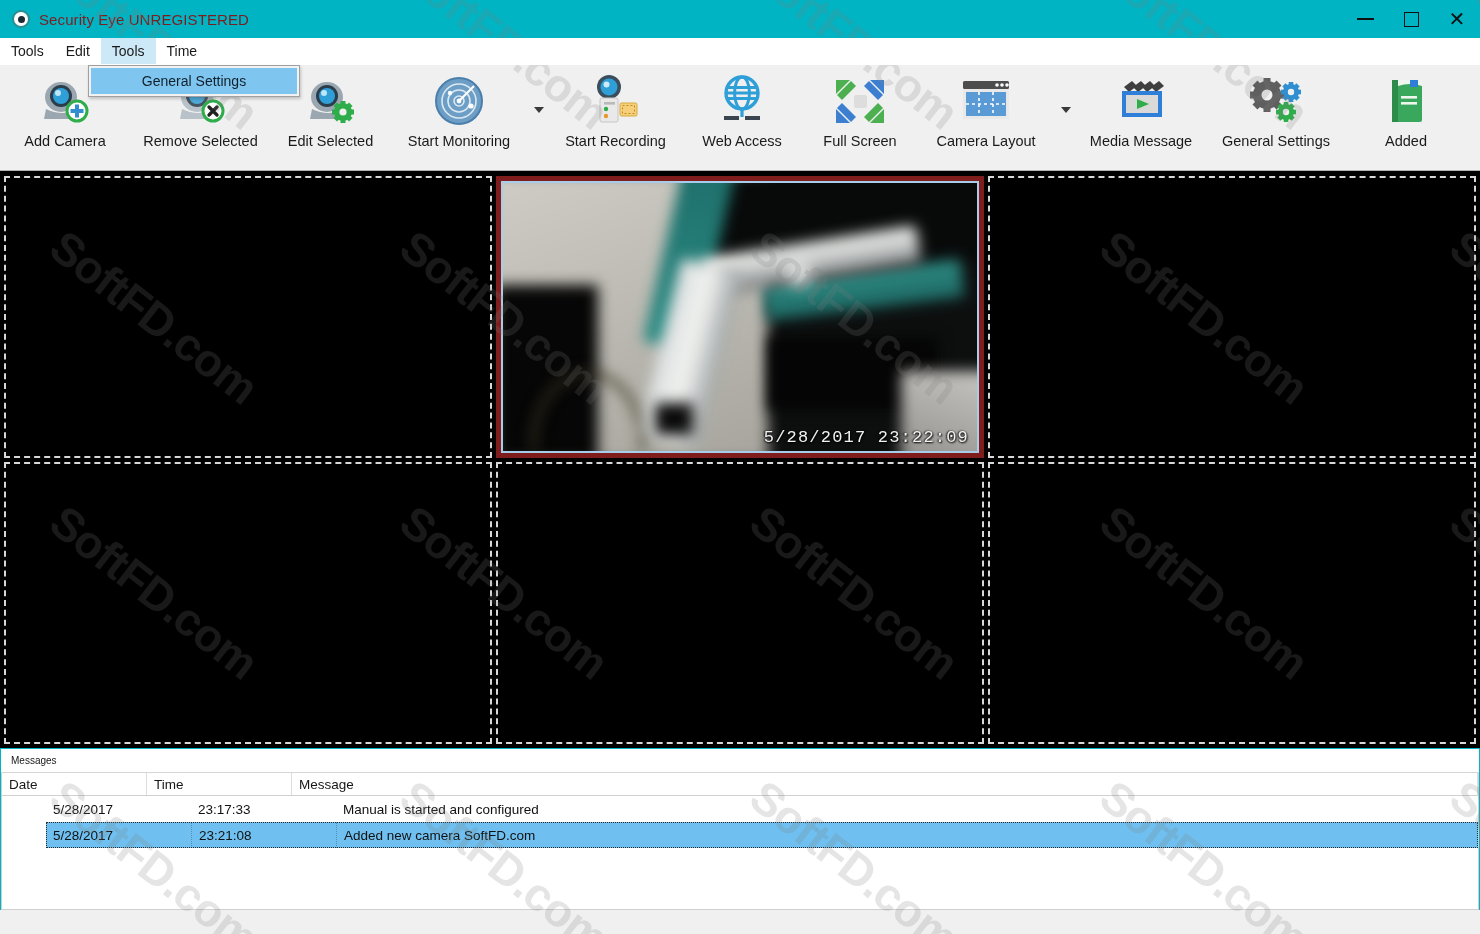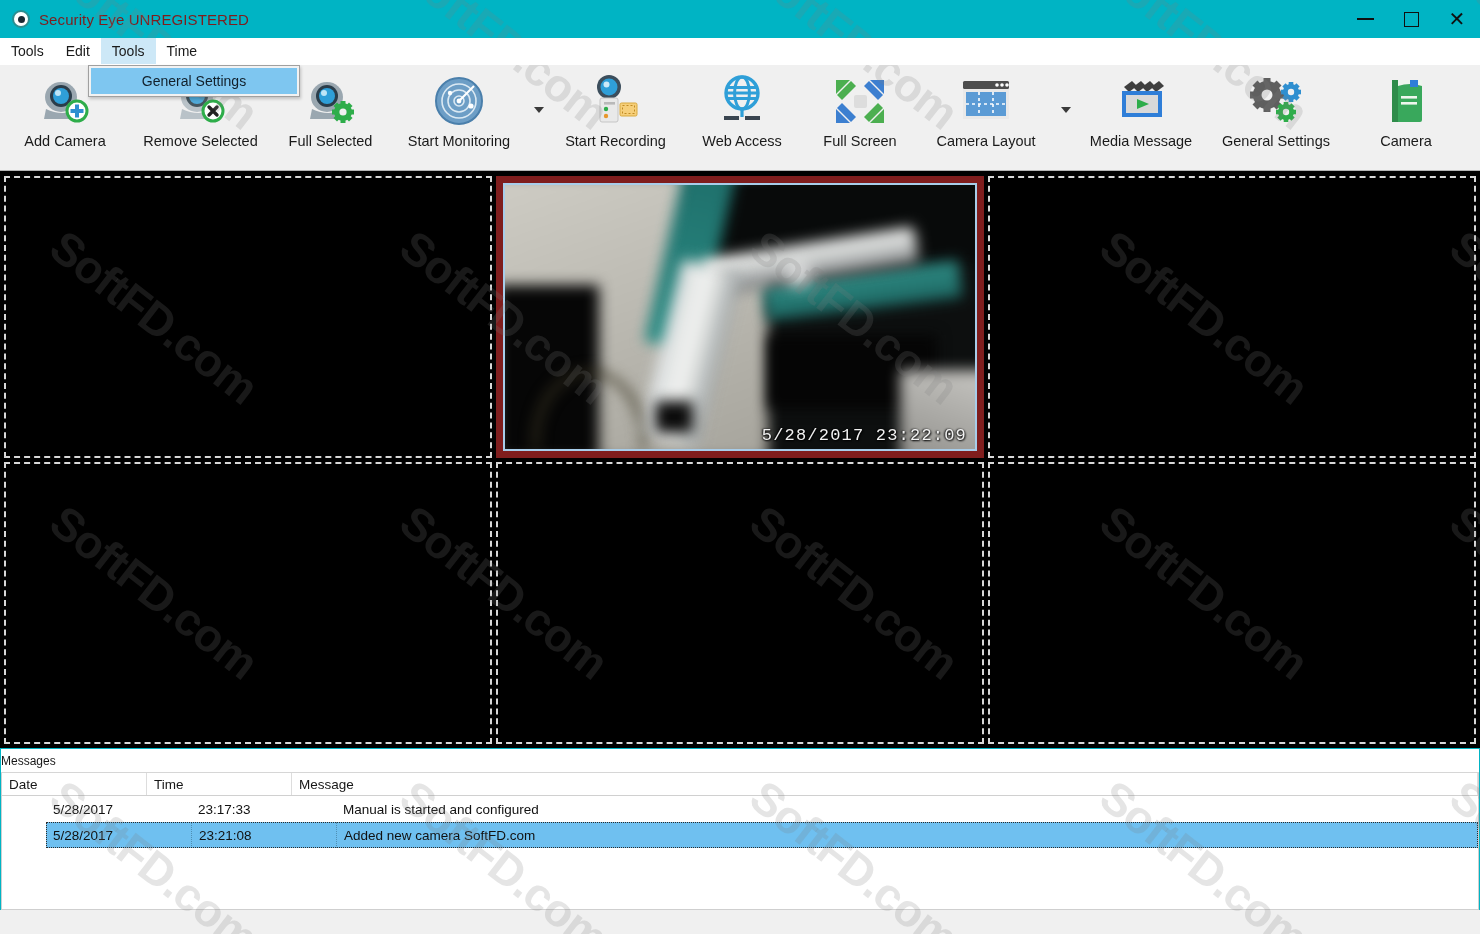--- a/index.html
+++ b/index.html
@@ -132,21 +132,21 @@
     gap: 4px;
     overflow: hidden;
   }
   .cell {
     background: #000000;
     border: 2px dashed #d8d8d8;
     position: relative;
     overflow: hidden;
   }
   .cell.selected {
-    border: 7px solid #7f1d1d;
+    border: 5px solid #7f1d1d;
     padding: 2px;
     background: #a8cdea;
   }
   .cam-video {
     width: 100%; height: 100%;
     position: relative; overflow: hidden;
     background: #0d0f0f;
   }
   .cam-ts {
     position: absolute;
@@ -223,21 +223,22 @@
   .msg-panel {
     flex: 0 0 162px;
     background: #ffffff;
     display: flex; flex-direction: column;
     border-top: 1px solid #00b4c4;
     margin: 0 1px 0 1px;
   }
   .msg-title {
     height: 24px; flex: 0 0 24px;
     display: flex; align-items: center;
-    font-size: 12px; color: #171717;
+    padding-left: 10px;
+    font-size: 10px; color: #171717;
     background: #ffffff;
     border-bottom: 1px solid #d6d6d6;
   }
   .msg-table { flex: 1 1 auto; display: flex; flex-direction: column;
                border: 1px solid #cfcfcf; border-top: none; background: #fff; }
   .msg-head {
     display: flex; height: 23px; flex: 0 0 23px;
     background: #ffffff;
     border-bottom: 1px solid #d0d0d0;
   }
@@ -366,21 +367,21 @@
             <g>
               <rect x="-11" y="-2.5" width="22" height="5"></rect>
               <rect x="-2.5" y="-11" width="5" height="22"></rect>
               <rect x="-11" y="-2.5" width="22" height="5" transform="rotate(45)"></rect>
               <rect x="-2.5" y="-11" width="5" height="22" transform="rotate(45)"></rect>
             </g>
           </g>
           <circle cx="41" cy="37" r="3.6" fill="#f0f0f0"></circle>
         </svg>
       </div>
-      <div class="tb-label">Full Selected</div>
+      <div class="tb-label">Edit Selected</div>
     </div>
 
     <div class="tb-item" style="width:138px">
       <div class="tb-icon">
         <svg width="58" height="54" viewBox="0 0 58 54">
           <circle cx="29" cy="26" r="23" fill="#6d9ec6"></circle>
           <circle cx="29" cy="26" r="23" fill="none" stroke="#4a7fab" stroke-width="2"></circle>
           <circle cx="29" cy="26" r="17" fill="none" stroke="#dbe9f3" stroke-width="1.6"></circle>
           <circle cx="29" cy="26" r="11" fill="none" stroke="#dbe9f3" stroke-width="1.6"></circle>
           <circle cx="29" cy="26" r="5" fill="none" stroke="#dbe9f3" stroke-width="1.6"></circle>
@@ -521,21 +522,21 @@
       <div class="tb-icon">
         <svg width="58" height="56" viewBox="0 0 58 56">
           <rect x="15" y="6" width="30" height="42" rx="2" fill="#39a85c"></rect>
           <rect x="15" y="6" width="6" height="42" fill="#2e8c4a"></rect>
           <path d="M21 6 h24 v6 q-12 -4 -24 0 z" fill="#eef6ee"></path>
           <rect x="33" y="6" width="8" height="7" fill="#2f7ed8"></rect>
           <rect x="24" y="22" width="16" height="2.6" fill="#eef6ee"></rect>
           <rect x="24" y="28" width="16" height="2.6" fill="#eef6ee"></rect>
         </svg>
       </div>
-      <div class="tb-label">Camera</div>
+      <div class="tb-label">Added</div>
     </div>
   </div>
 
   <div class="grid-area">
 
     <div class="cell"></div>
 
     <div class="cell selected">
       <div class="cam-video">
         <div class="ph ph-wall"></div>

